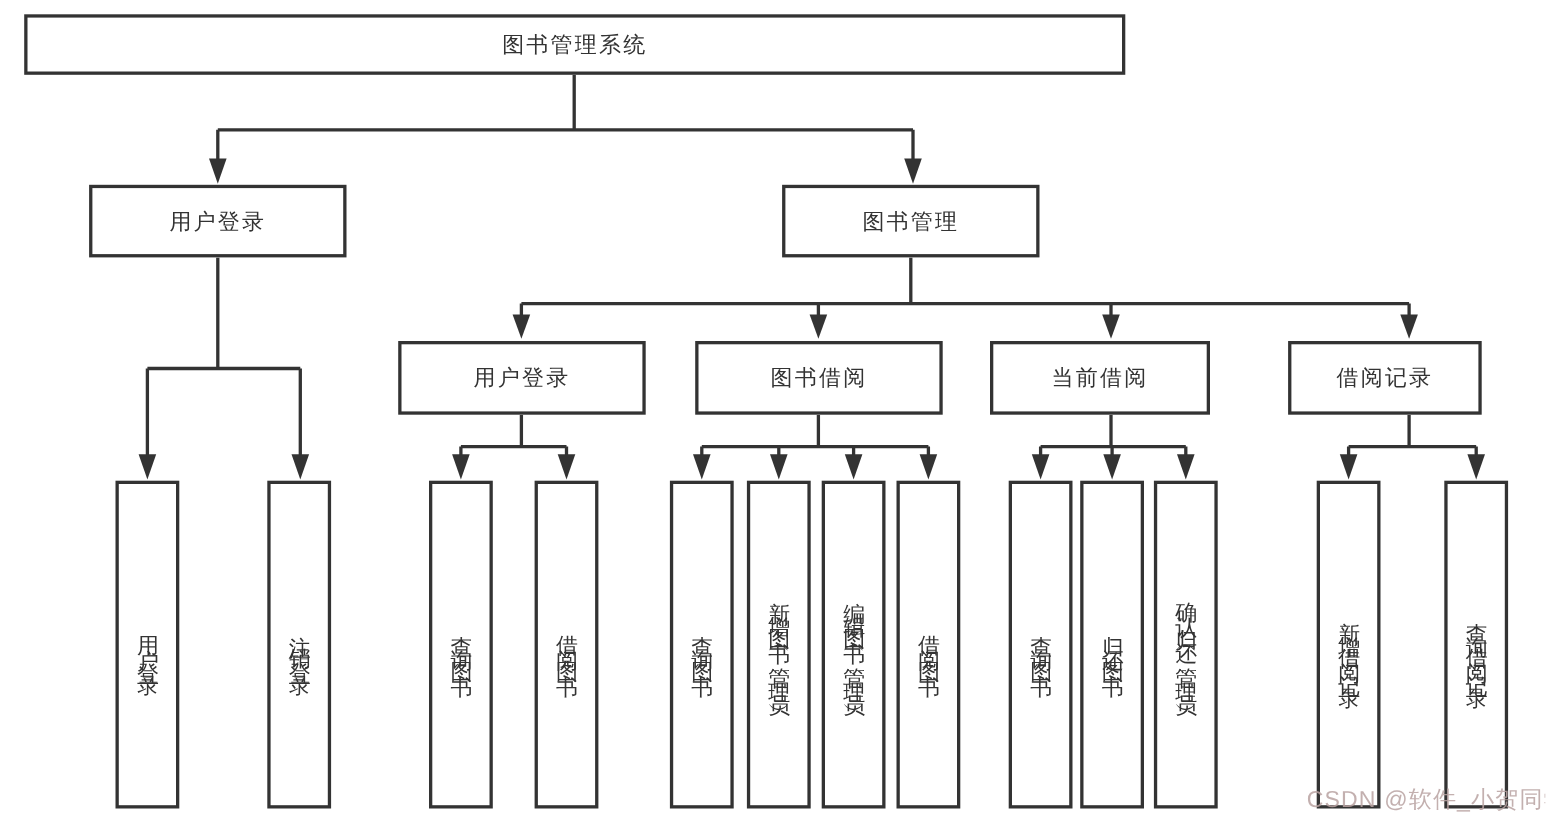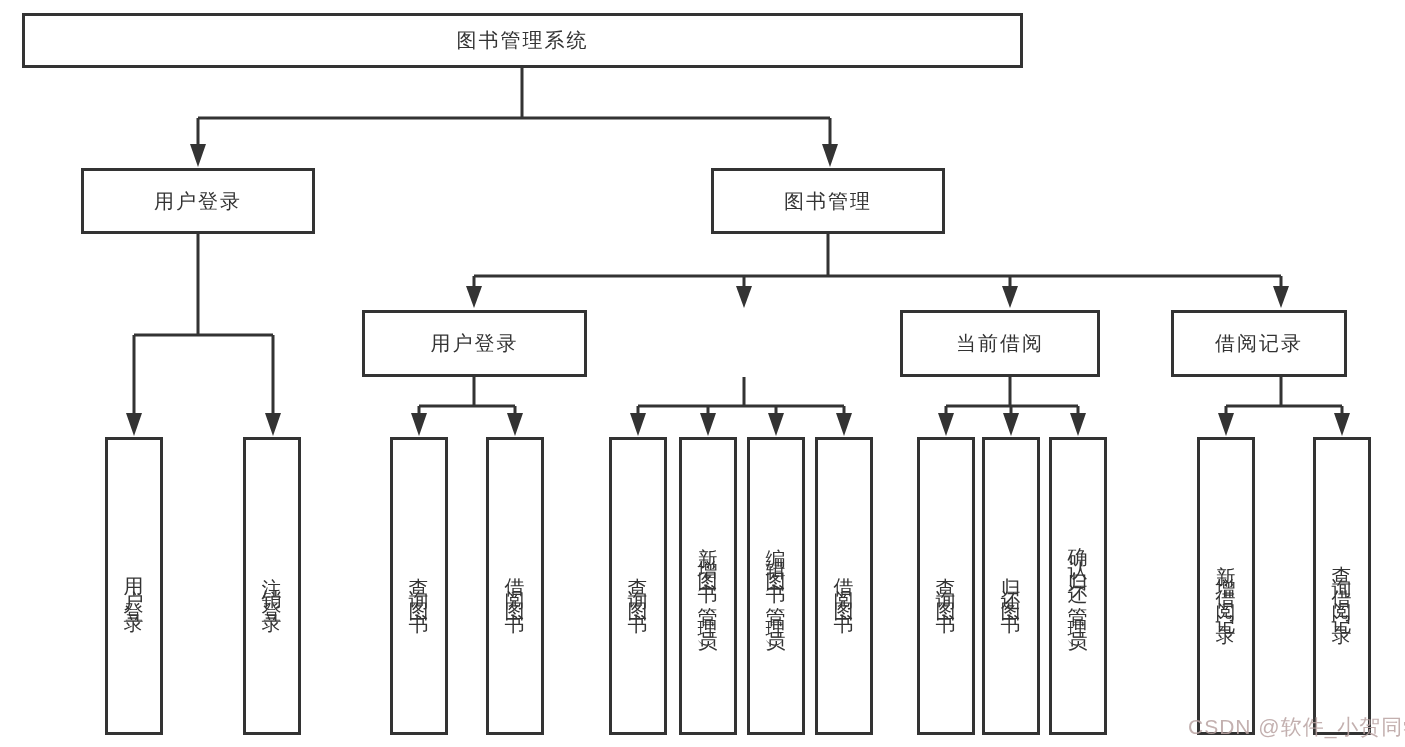--- a/index.html
+++ b/index.html
@@ -90,20 +90,23 @@
   <div class="box hbox" style="left:81px;top:168px;width:234px;height:66px">
     <span>用户登录</span>
   </div>
   <div class="box hbox" style="left:711px;top:168px;width:234px;height:66px">
     <span>图书管理</span>
   </div>
 
   <div class="box hbox" style="left:362px;top:310px;width:225px;height:67px">
     <span>用户登录</span>
   </div>
+  <div class="box hbox" style="left:632px;top:310px;width:225px;height:67px">
+    <span>图书借阅</span>
+  </div>
   <div class="box hbox" style="left:900px;top:310px;width:200px;height:67px">
     <span>当前借阅</span>
   </div>
   <div class="box hbox" style="left:1171px;top:310px;width:176px;height:67px">
     <span>借阅记录</span>
   </div>
 
   <div class="box vbox" style="left:105px;top:437px;width:58px;height:298px">
     <span>用户登录</span>
   </div>

